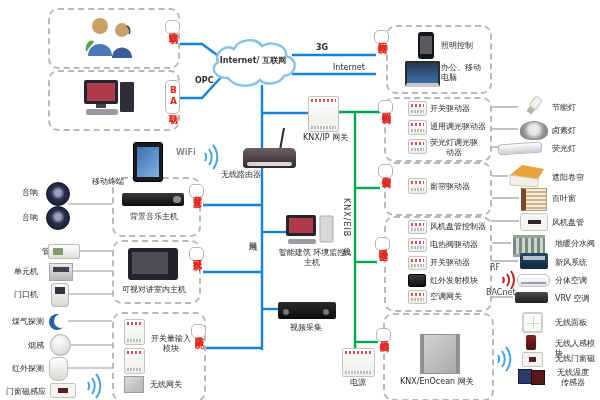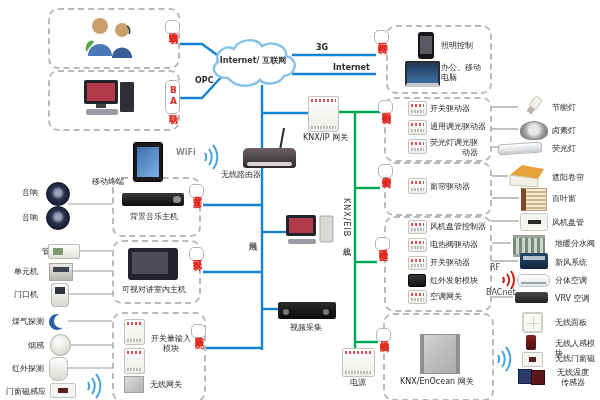--- a/index.html
+++ b/index.html
@@ -114,21 +114,21 @@
     </g>
     <path d="M284 128 L280 150" stroke="#2e2a2e" stroke-width="2"></path>
   </svg>
 
   <svg class="ico" style="left:206px;top:34px;" width="92" height="54">
     <path d="M22 44 C8 44 4 34 12 28 C8 18 20 10 28 15 C32 5 50 3 56 12 C66 6 82 12 80 22 C92 24 92 40 78 42 C74 50 60 52 54 46 C46 54 30 54 22 44 Z" fill="#fff" stroke="#87c3e8" stroke-width="2.5"></path>
   </svg>
   <div class="lbl" style="left:218px;top:56px;width:70px;text-align:center;font-size:8px;font-weight:bold;color:#333;">Internet/ 互联网</div>
 
   <div class="lbl" style="left:316px;top:43px;font-weight:bold;">3G</div>
-  <div class="lbl" style="left:308px;top:63px;font-weight:bold;padding-left:25px;">Internet</div>
+  <div class="lbl" style="left:308px;top:63px;font-weight:normal;padding-left:25px;">Internet</div>
   <div class="lbl" style="left:195px;top:76px;font-weight:bold;">OPC</div>
   <div class="lbl" style="left:176px;top:148px;color:#8a8a8a;font-weight:bold;">WiFi</div>
   <div class="vlbl" style="left:248px;top:236px;">局域网</div>
   <div class="vlbl rot" style="left:342px;top:198px;height:52px;color:#333;">KNX/EIB 总线</div>
   <div class="lbl" style="left:490px;top:263px;color:#444;">RF</div>
   <div class="lbl" style="left:486px;top:288px;color:#444;">BACnet</div>
 
   <div class="box" style="left:48px;top:8px;width:128px;height:57px;"></div>
   <div class="tab" style="left:165px;top:20px;">物业联动</div>
   <svg class="ico" style="left:84px;top:14px;" width="52" height="46">
@@ -214,20 +214,21 @@
   <div class="lbl" style="left:150px;top:334px;width:42px;text-align:center;">开关量输入模块</div>
   <div class="ico graybox" style="left:124px;top:376px;width:18px;height:15px;"></div>
   <div class="lbl" style="left:150px;top:380px;">无线网关</div>
 
   <svg class="ico" style="left:284px;top:213px;" width="56" height="34">
     <rect x="2" y="2" width="30" height="21" rx="2" fill="#23232b"></rect>
     <rect x="5" y="5" width="24" height="15" fill="#b03a4a"></rect>
     <rect x="4" y="26" width="28" height="5" rx="2" fill="#9a9aa2"></rect>
     <rect x="36" y="3" width="13" height="26" rx="1" fill="#d8d8d4" stroke="#aaa"></rect>
   </svg>
+  <div class="lbl" style="left:278px;top:248px;width:68px;text-align:center;">智能建筑 环境监控主机</div>
 
   <div class="ico avbar" style="left:278px;top:302px;width:58px;height:17px;"></div>
   <div class="lbl" style="left:290px;top:323px;">视频采集</div>
 
   <div class="ico din" style="left:342px;top:348px;width:31px;height:27px;"></div>
   <div class="lbl" style="left:350px;top:378px;">电源</div>
 
   <div class="box" style="left:386px;top:25px;width:102px;height:65px;"></div>
   <div class="tab" style="left:374px;top:30px;">远程控制</div>
   <div class="ico phone" style="left:418px;top:32px;width:16px;height:27px;"></div>
@@ -235,21 +236,21 @@
   <div class="ico laptop" style="left:405px;top:61px;width:31px;height:20px;"></div>
   <div class="lbl" style="left:441px;top:63px;width:44px;">办公、移动电脑</div>
 
   <div class="box" style="left:384px;top:97px;width:104px;height:61px;"></div>
   <div class="tab" style="left:378px;top:100px;">照明控制</div>
   <div class="ico din" style="left:408px;top:101px;width:17px;height:13px;"></div>
   <div class="lbl" style="left:430px;top:104px;">开关驱动器</div>
   <div class="ico din" style="left:408px;top:120px;width:17px;height:13px;"></div>
   <div class="lbl" style="left:430px;top:122px;">通用调光驱动器</div>
   <div class="ico din" style="left:408px;top:139px;width:17px;height:13px;"></div>
-  <div class="lbl" style="left:430px;top:138px;width:48px;text-align:right;">荧光灯调光驱动器</div>
+  <div class="lbl" style="left:430px;top:138px;width:48px;text-align:center;">荧光灯调光驱动器</div>
 
   <div class="box" style="left:384px;top:162px;width:104px;height:50px;"></div>
   <div class="tab" style="left:378px;top:164px;">窗帘控制</div>
   <div class="ico din" style="left:408px;top:178px;width:17px;height:14px;"></div>
   <div class="lbl" style="left:430px;top:182px;">窗帘驱动器</div>
 
   <div class="box" style="left:384px;top:216px;width:104px;height:92px;"></div>
   <div class="tab" style="left:375px;top:237px;">暖通空调</div>
   <div class="ico din" style="left:408px;top:220px;width:17px;height:12px;"></div>
   <div class="lbl" style="left:430px;top:222px;">风机盘管控制器</div>

